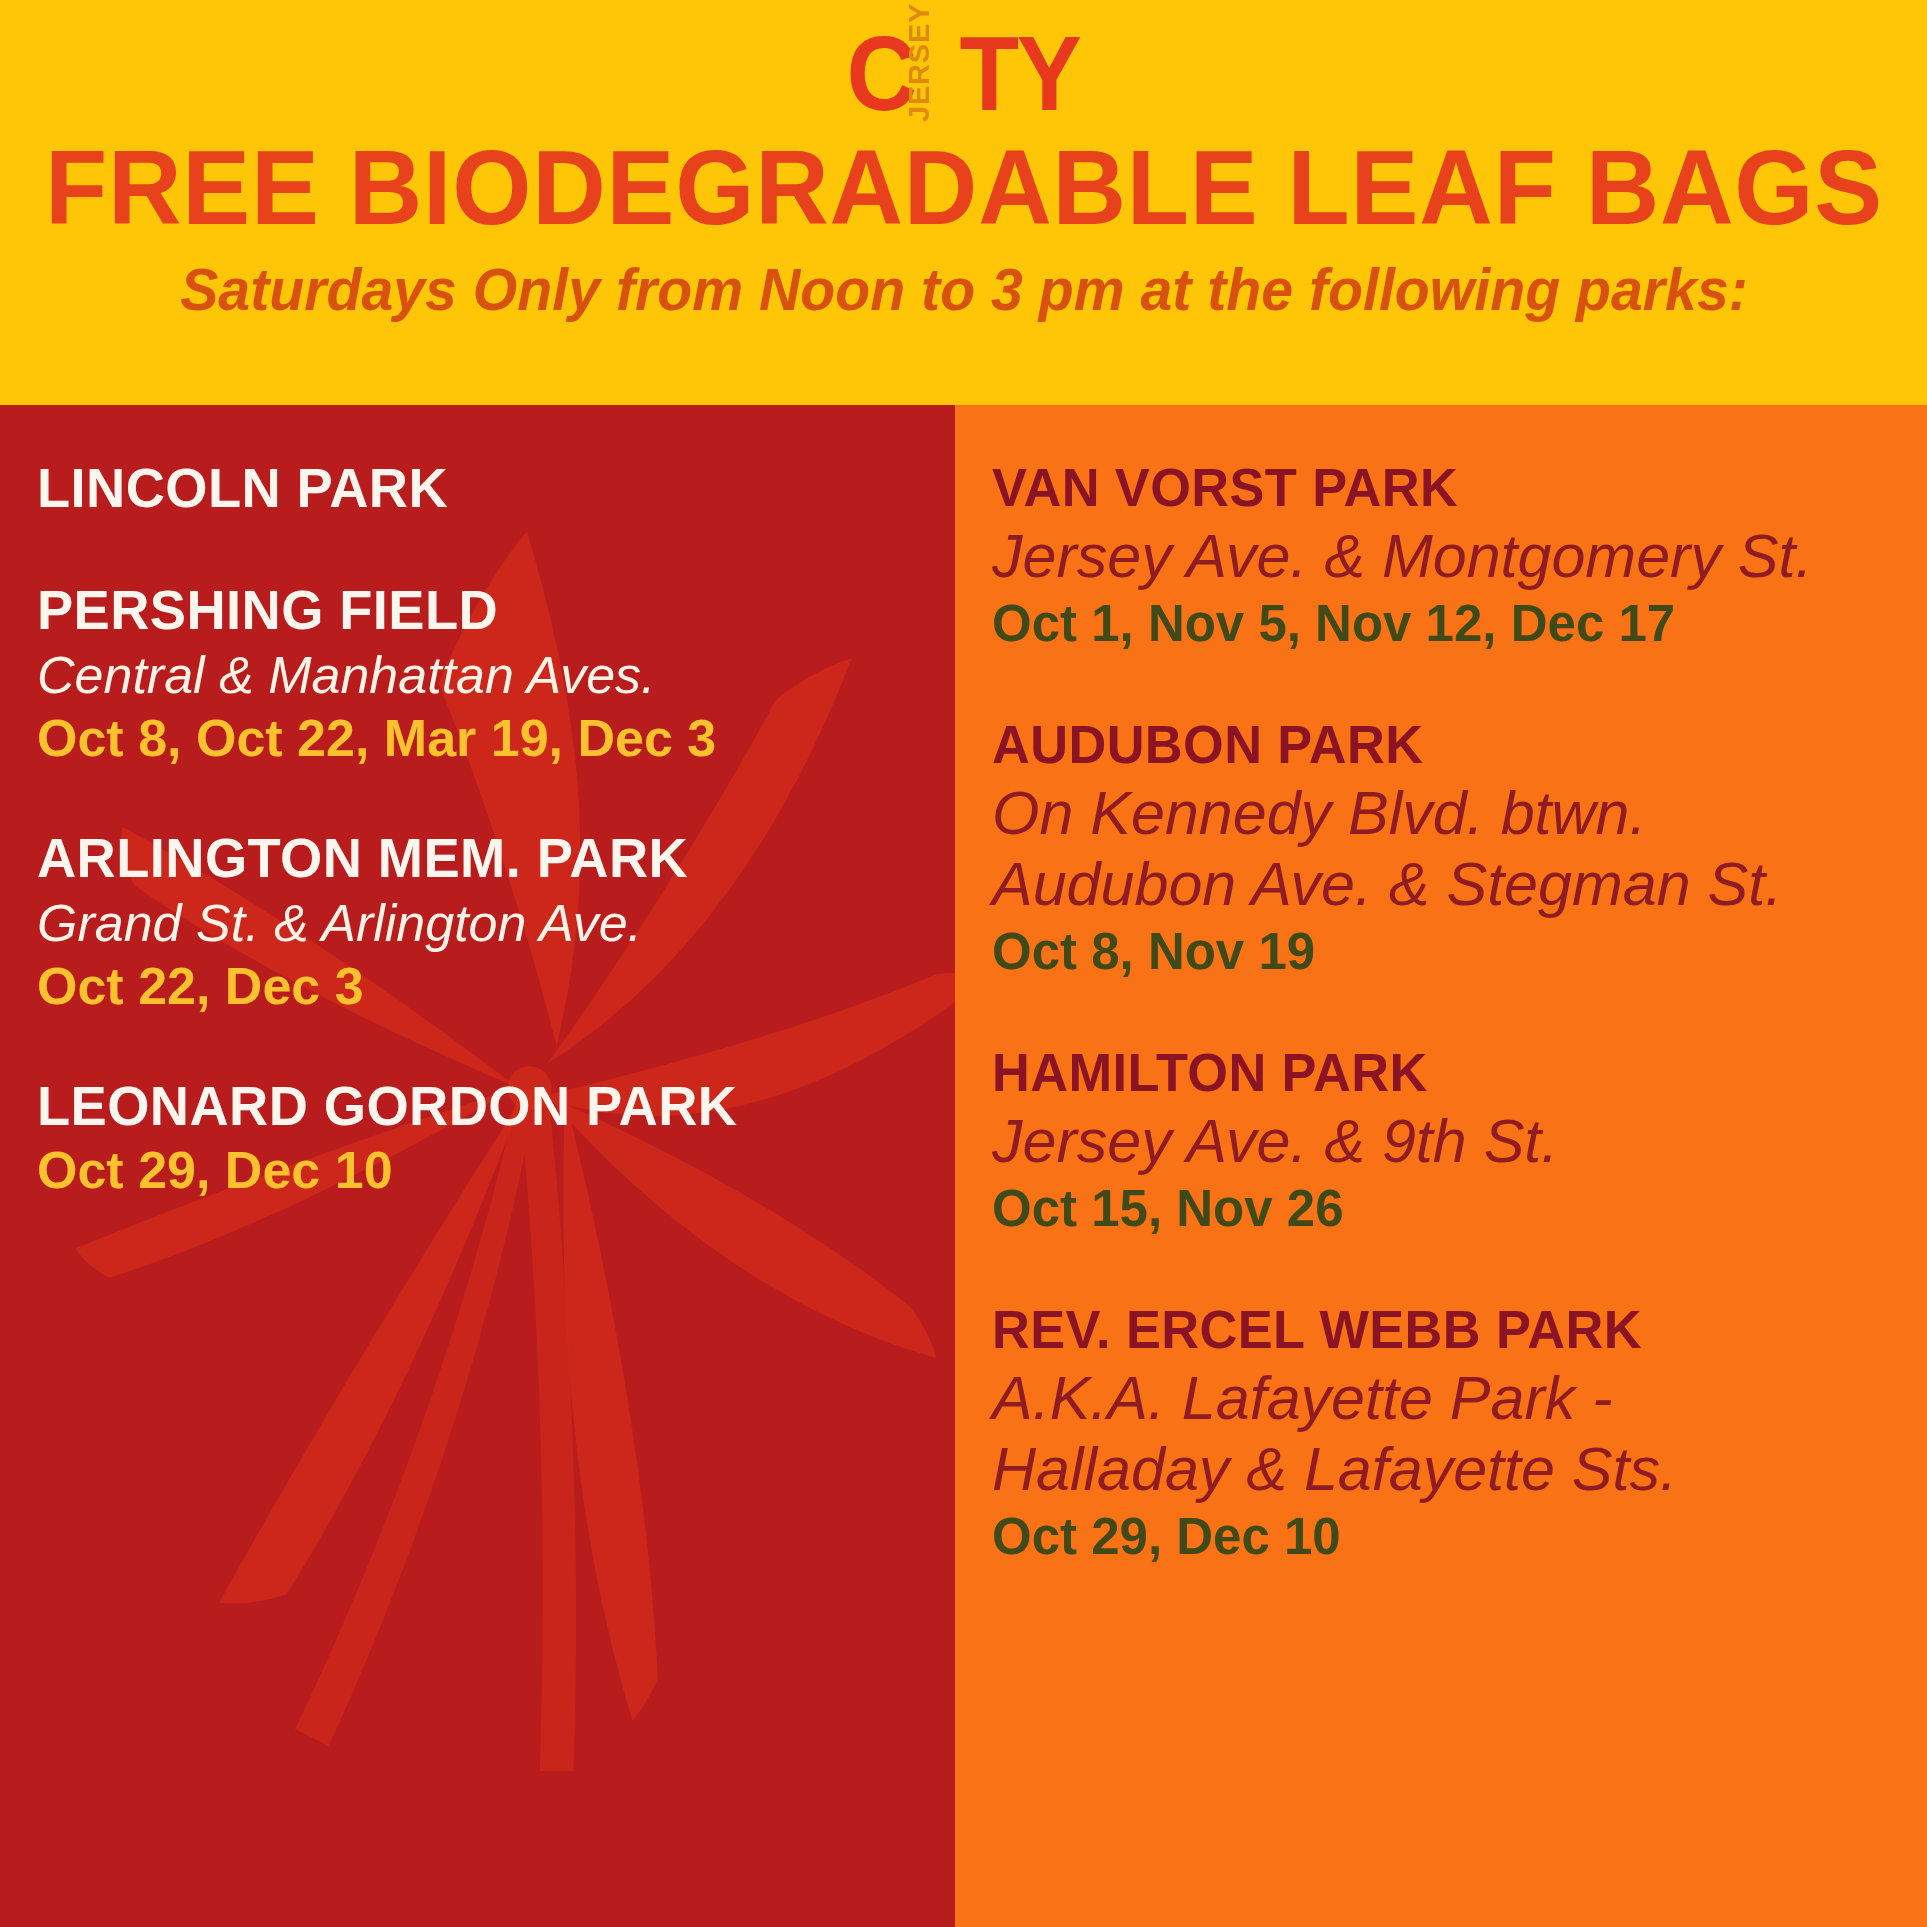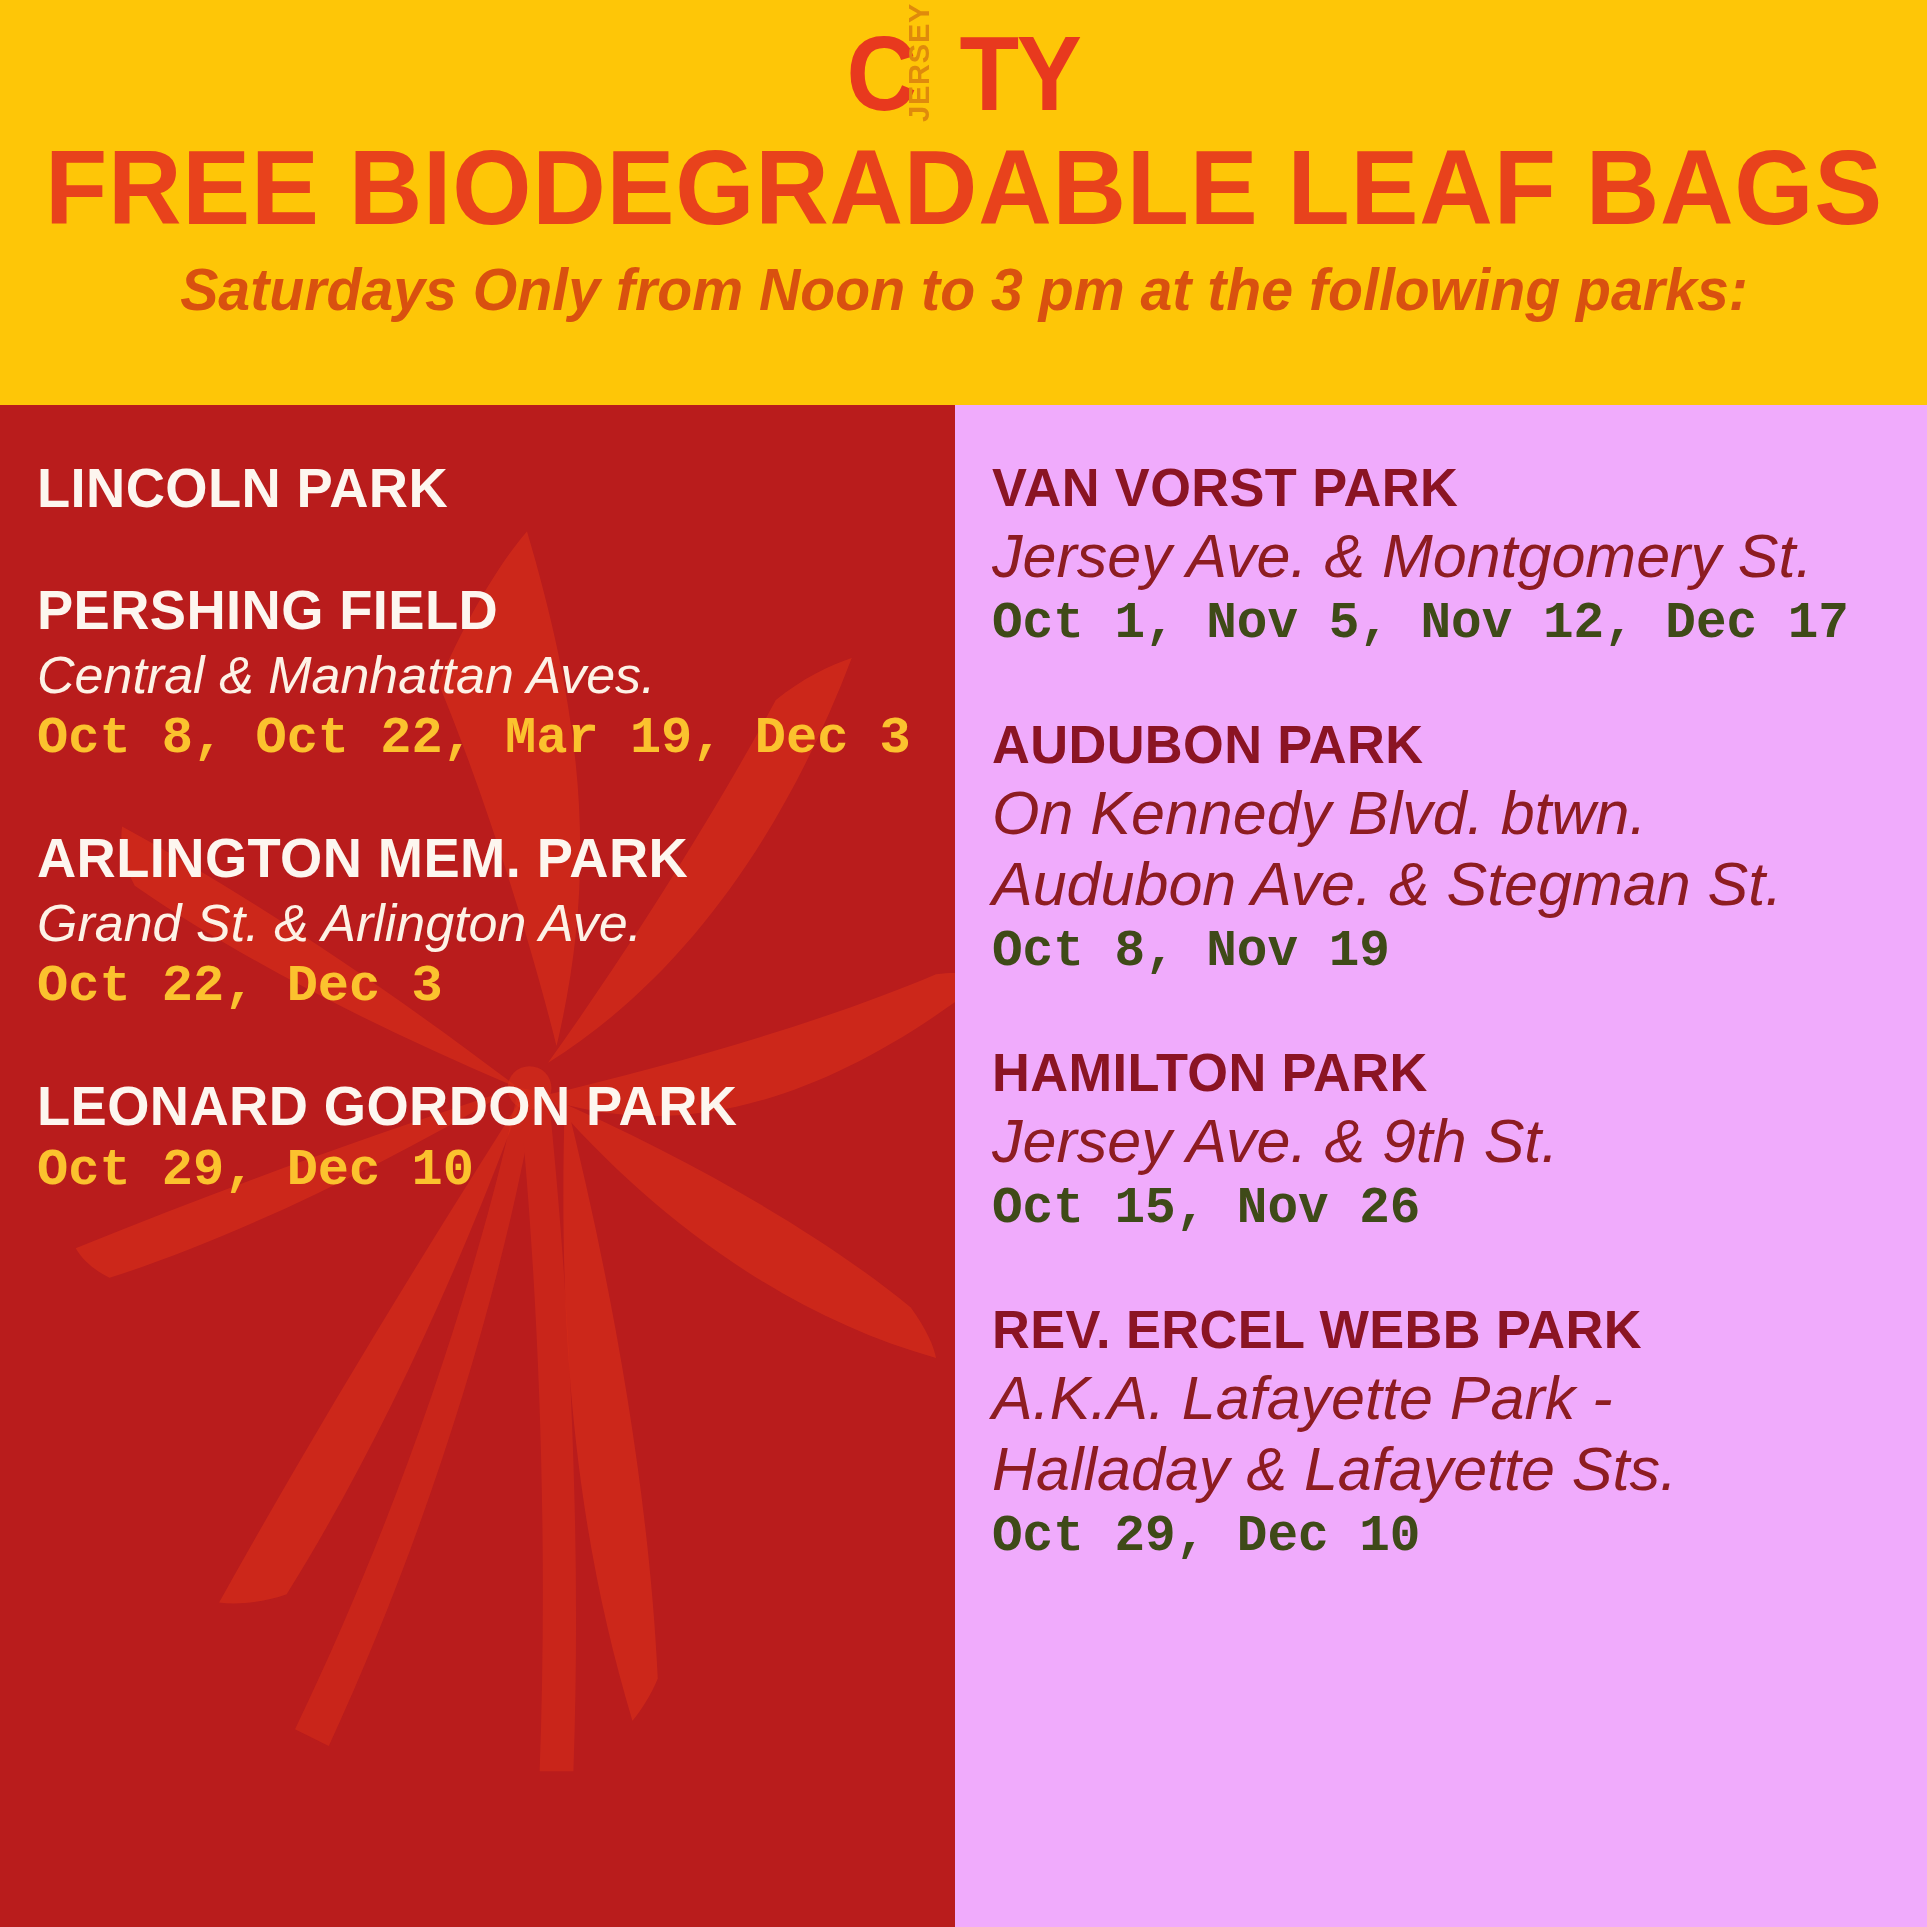--- a/index.html
+++ b/index.html
@@ -98,21 +98,21 @@
     padding-top:52px;
   }
   .col-left {
     width:955px;
     background:#b91c1c;
     padding-left:37px;
     padding-right:25px;
   }
   .col-right {
     width:972px;
-    background:#f0abfc;
+    background:#f97316;
     padding-left:37px;
     padding-right:22px;
   }
 
   
   .leaf-watermark {
     position:absolute;
     left:42px; top:101px;
     width:970px; height:1316px;
     pointer-events:none;
@@ -139,21 +139,21 @@
     font-family:"Liberation Sans", sans-serif;
     font-style:italic;
     font-weight:normal;
     font-size:52px;
     line-height:1.16;
     letter-spacing:0px;
     margin-top:3.4px;
     white-space:pre-line;
   }
   .park-dates {
-    font-family:Liberation Mono, monospace;
+    font-family:Liberation Sans, sans-serif;
     font-weight:bold;
     font-size:52px;
     line-height:1.14;
     letter-spacing:0px;
     margin-top:3.4px;
     white-space:pre-line;
   }
 
   .col-left .park-name  { color:#fdf6ef; }
   .col-left .park-addr  { color:#fdf2e6; }

